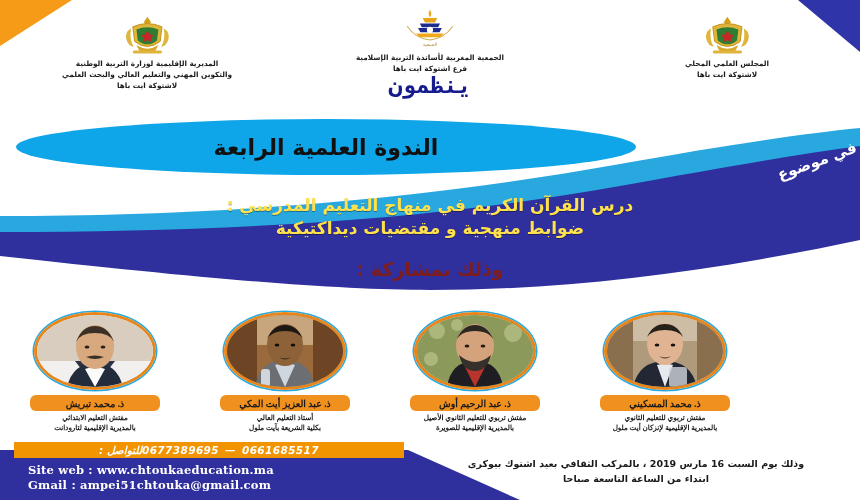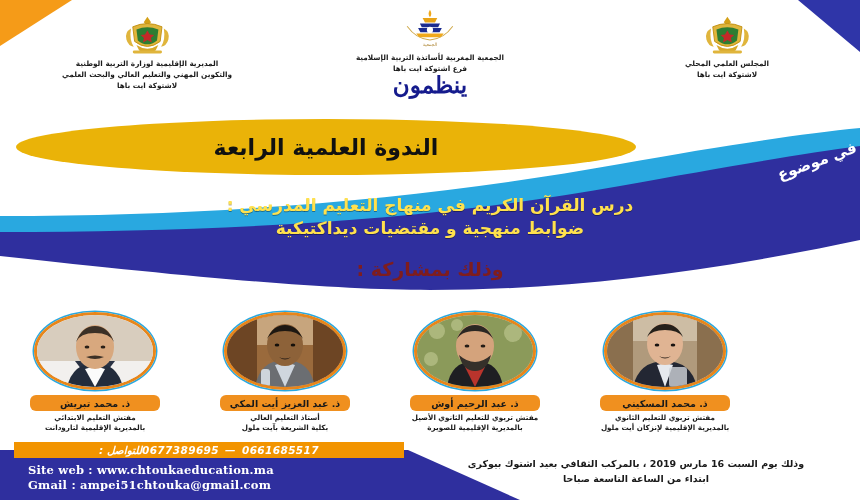--- a/index.html
+++ b/index.html
@@ -28,32 +28,32 @@
     letter-spacing:.1px;
   }
   #logo-left{left:12px;top:14px;width:270px;}
   #logo-center{left:296px;top:8px;width:268px;}
   #logo-right{right:18px;top:14px;width:230px;}
 
   
   #organizers-word{
     position:absolute;top:72px;left:0;right:0;text-align:center;
     font-size:23px;color:#151b8d;font-weight:bold;direction:rtl;
-    font-family:Liberation Sans, sans-serif;
+    font-family:Liberation Mono, monospace;
   }
 
   
   #band-wrap{position:absolute;left:0;top:128px;width:860px;height:165px;}
   #band-wrap svg{display:block;}
 
   
   #title-ellipse{
     position:absolute;left:16px;top:119px;
     width:620px;height:56px;border-radius:50%;
-    background:#eab308;
+    background:#0ea5e9;
     display:flex;align-items:center;justify-content:center;
   }
   #title-ellipse .t{
     color:#111;font-size:22px;font-weight:bold;direction:rtl;
     letter-spacing:.3px;
   }
 
   
   #subject-word{
     position:absolute;right:4px;top:138px;
@@ -75,21 +75,21 @@
   
   #participation{
     position:absolute;left:0;right:0;top:258px;
     text-align:center;direction:rtl;
     color:#7f1d1d;font-size:19px;font-weight:bold;
   }
 
   
   #speakers{
     position:absolute;left:0;top:312px;width:760px;
-    display:flex;justify-content:space-around;align-items:flex-start;
+    display:flex;justify-content:space-around;align-items:flex-start;font-family:Liberation Serif, serif;
   }
   .speaker{width:196px;text-align:center;}
   .photo{
     width:116px;height:72px;margin:0 auto;
     border-radius:50%;
     border:3px solid #e8861a;
     box-shadow:0 0 0 1.5px #29a8e0;
     overflow:hidden;position:relative;
   }
   .photo .face{position:absolute;inset:0;}

